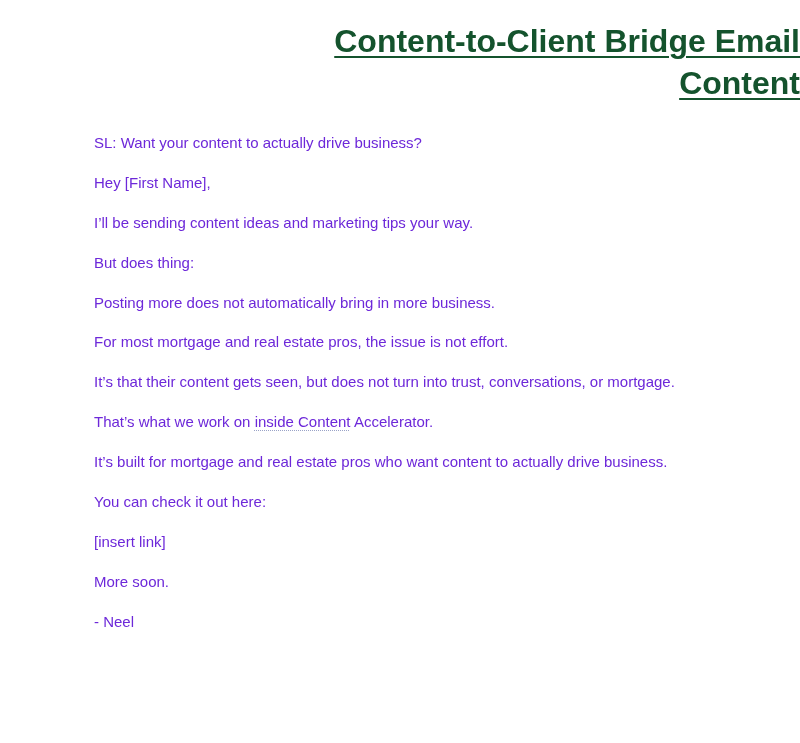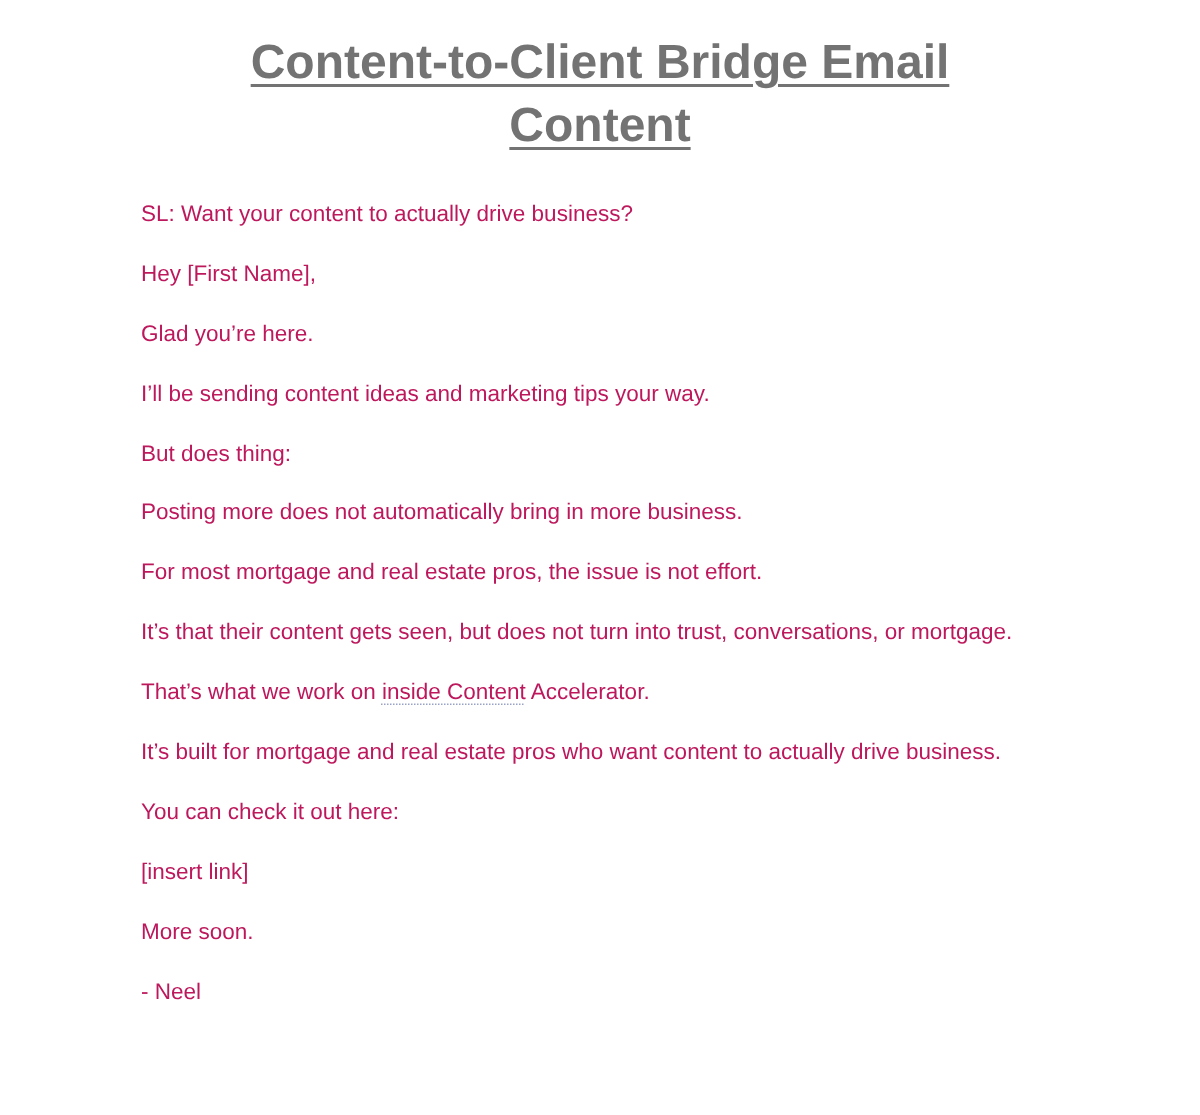--- a/index.html
+++ b/index.html
@@ -20,66 +20,65 @@
       left: 0;
       top: 0;
       width: 800px;
       height: 743px;
     }
     .title {
       position: absolute;
       left: 0;
       top: 20px;
       width: 800px;
-      text-align: center;
+      text-align: right;
       font-family: "Liberation Sans", sans-serif;
       font-weight: bold;
       font-size: 32px;
       line-height: 42px;
-      color: #737373;
+      color: #14532d;
     }
     .title span {
       text-decoration: underline;
       text-decoration-thickness: 2px;
       text-underline-offset: 4px;
     }
     .body-lines {
       position: absolute;
       left: 94px;
       top: 133px;
       width: 680px;
     }
     .line {
       font-size: 15px;
       line-height: 20px;
       height: 20px;
       margin: 0 0 19.9px 0;
       white-space: nowrap;
-      color: #be185d;
+      color: #6d28d9;
     }
     .suggest {
       text-decoration: underline dotted #9aa3c7;
       text-decoration-thickness: 1px;
       text-underline-offset: 3px;
       margin-top: 37px;
     }
   </style>
 </head>
 <body>
 
 <div class="doc">
   <div class="title">
     <span>Content-to-Client Bridge Email</span><br>
     <span>Content</span>
   </div>
 
   <div class="body-lines">
     <div class="line">SL: Want your content to actually drive business?</div>
     <div class="line">Hey [First Name],</div>
-    <div class="line">Glad you’re here.</div>
     <div class="line">I’ll be sending content ideas and marketing tips your way.</div>
     <div class="line">But does thing:</div>
     <div class="line">Posting more does not automatically bring in more business.</div>
     <div class="line">For most mortgage and real estate pros, the issue is not effort.</div>
     <div class="line">It’s that their content gets seen, but does not turn into trust, conversations, or mortgage.</div>
     <div class="line">
       <span>That’s what we work on </span><span class="suggest">inside Content</span><span> Accelerator.</span>
     </div>
     <div class="line">It’s built for mortgage and real estate pros who want content to actually drive business.</div>
     <div class="line">You can check it out here:</div>

